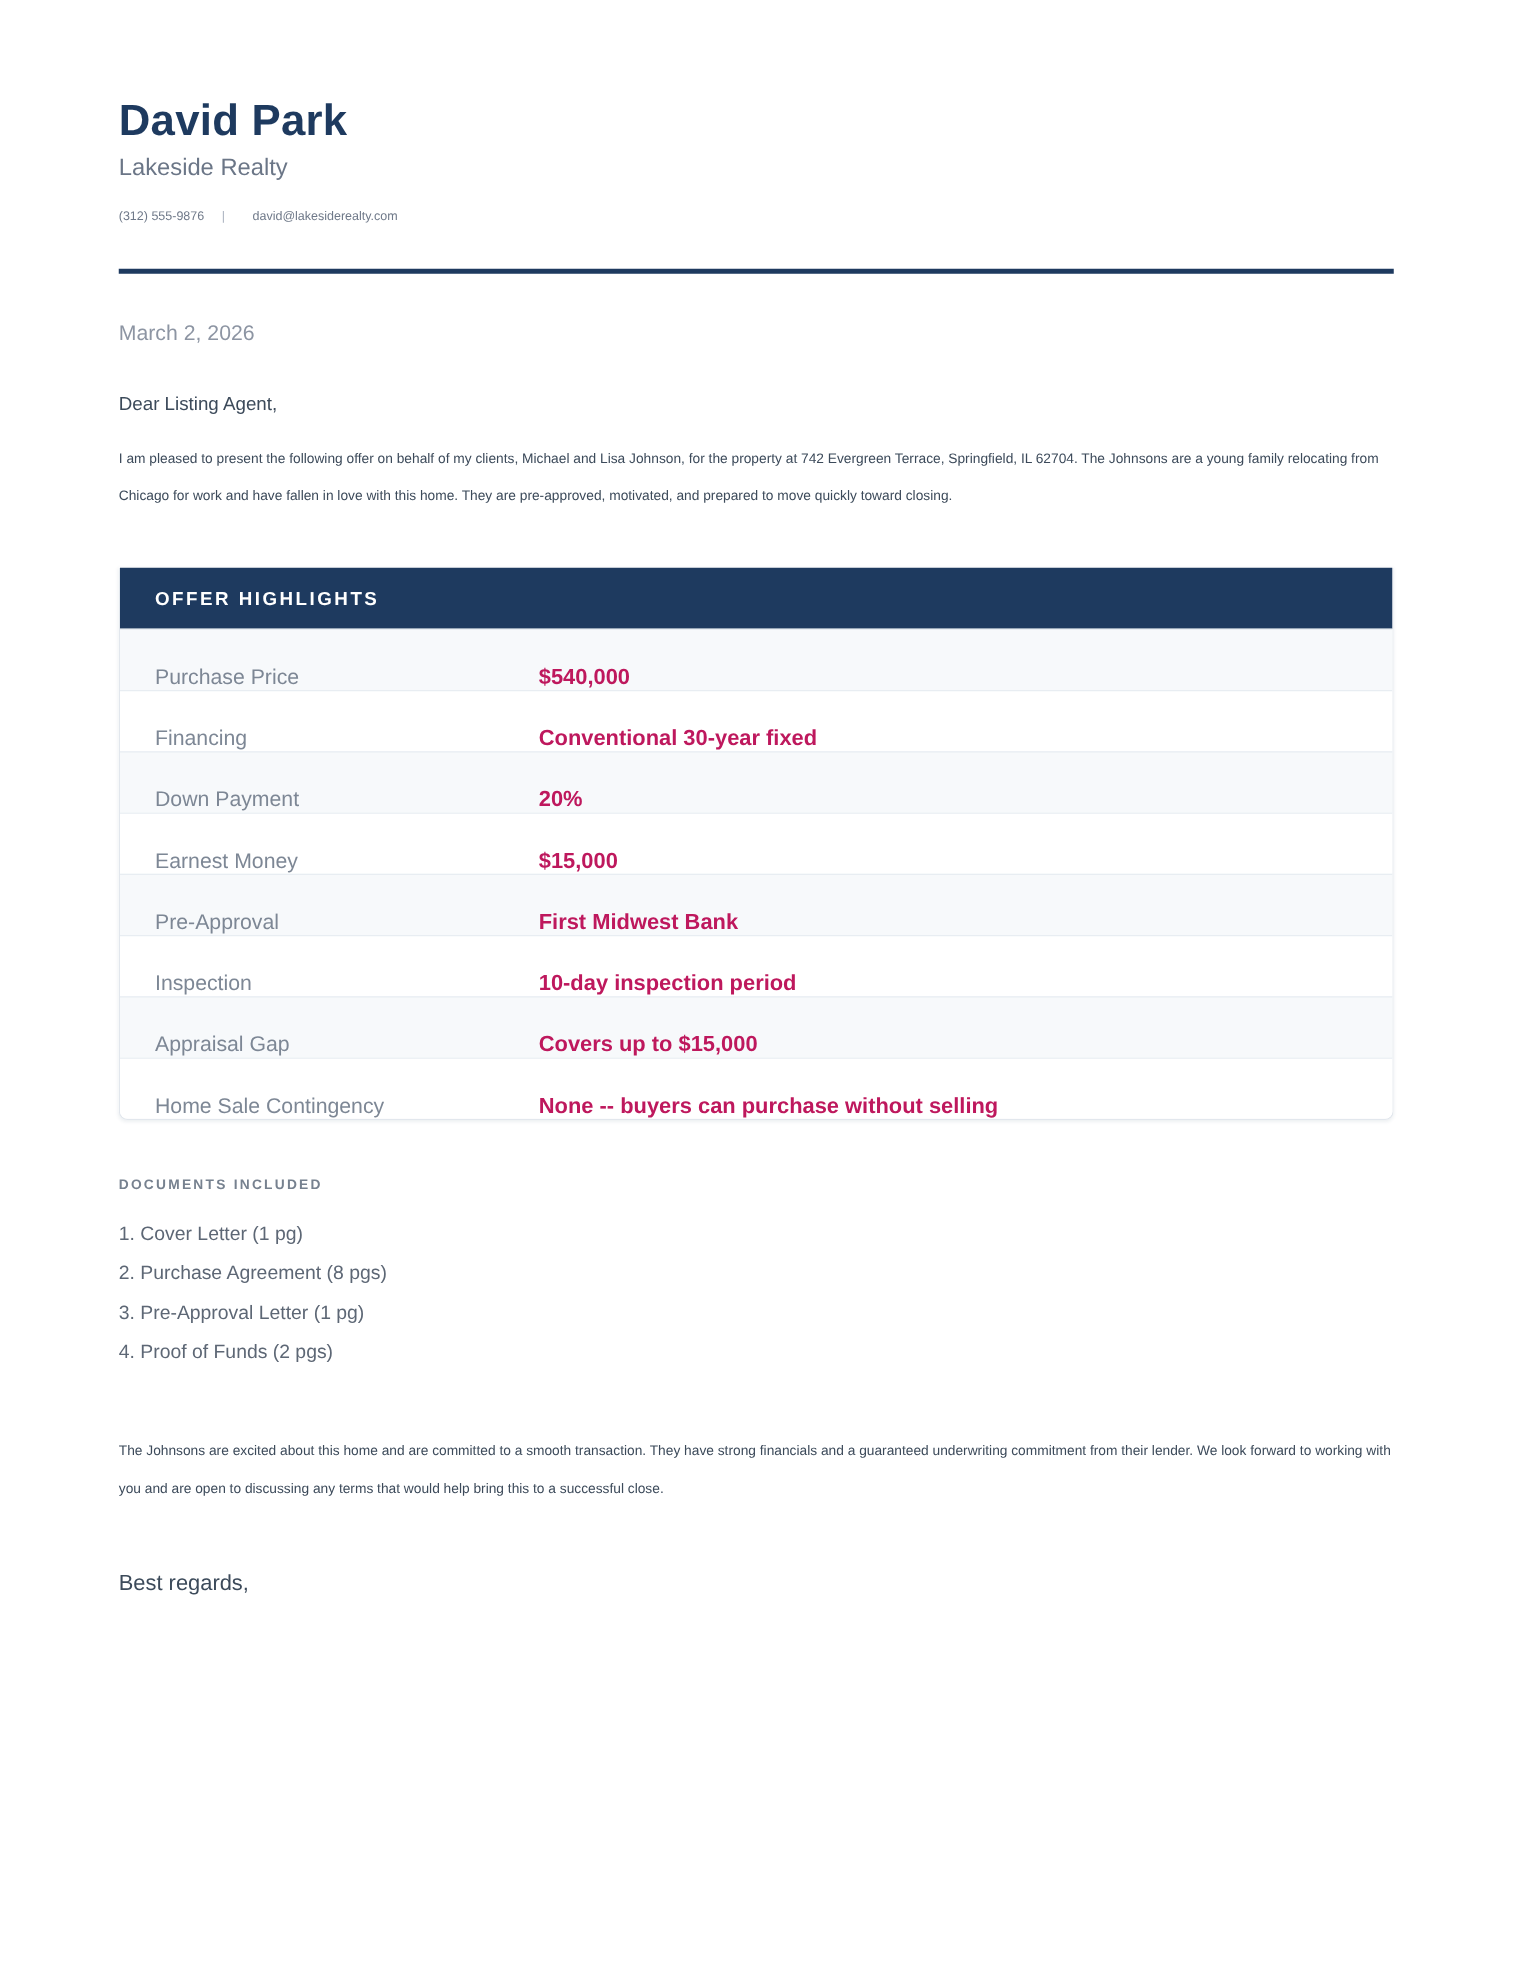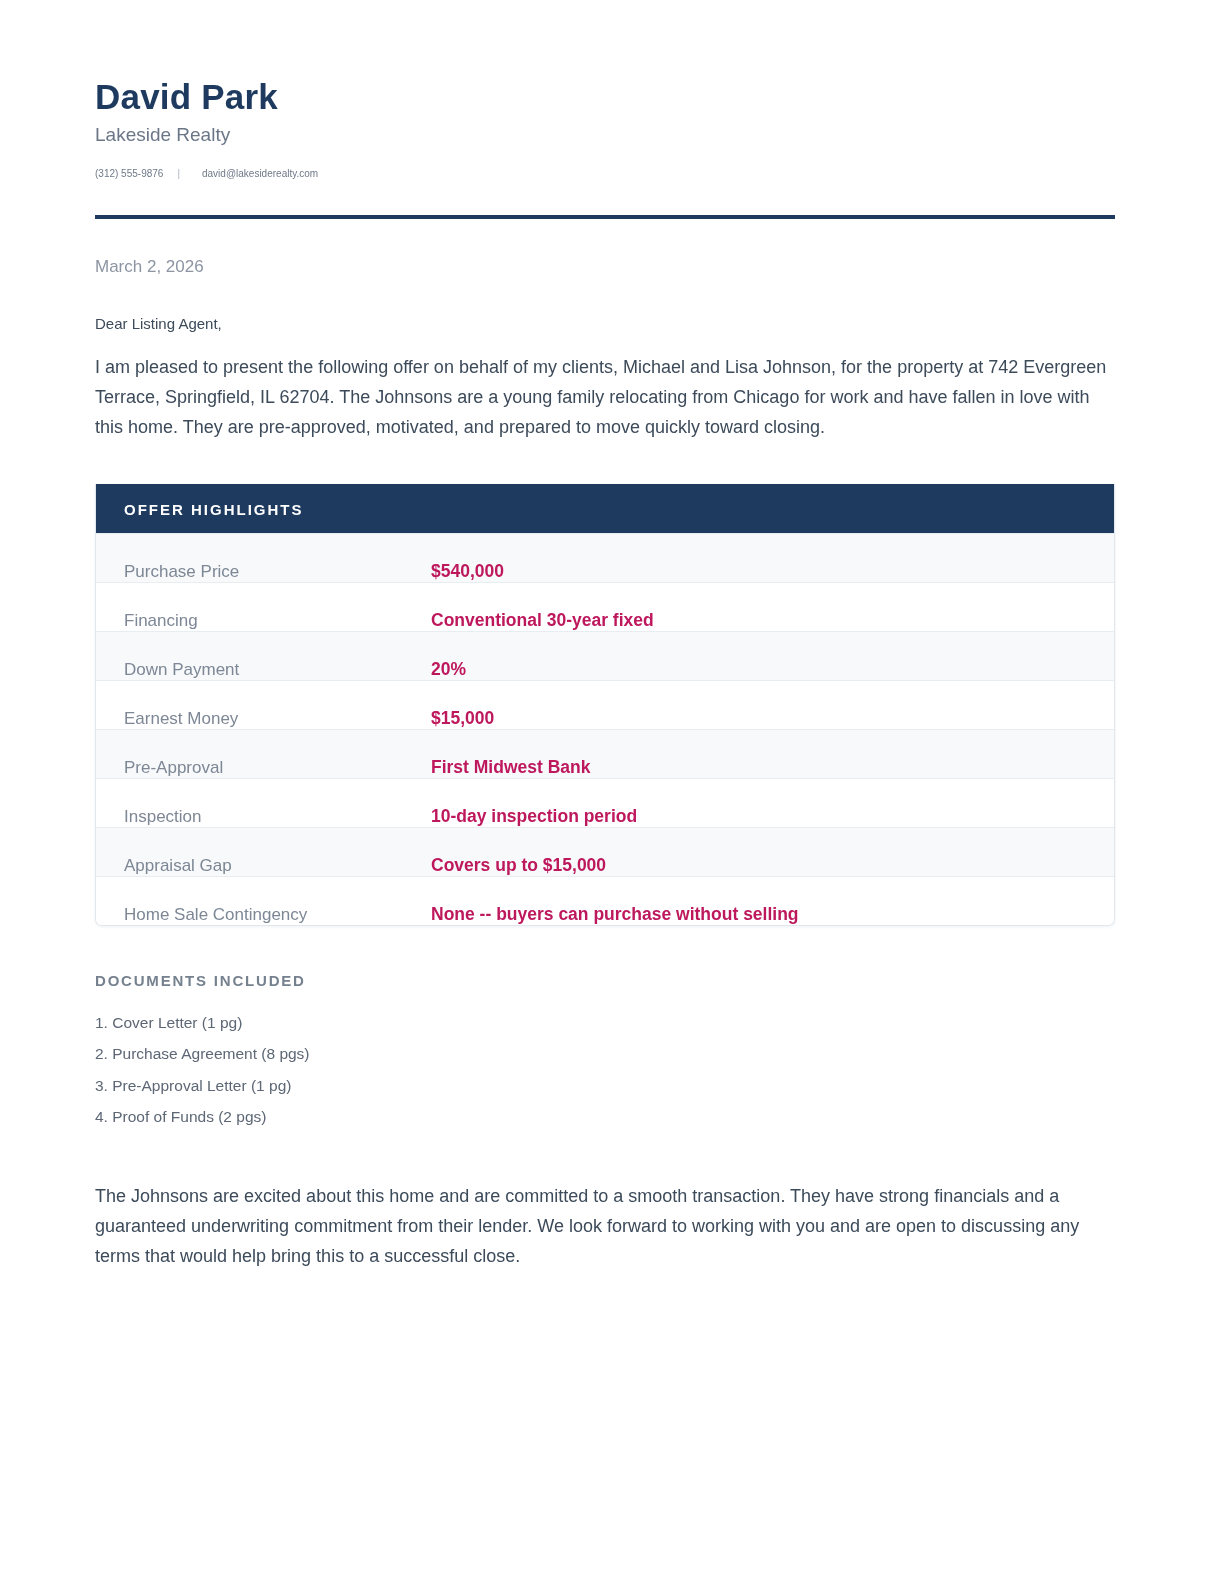--- a/index.html
+++ b/index.html
@@ -71,21 +71,21 @@
     margin-right: 10px;
   }
 
   .salutation {
     margin-top: 38px;
     font-size: 15px;
     color: #3c4a5a;
   }
   .para {
     margin-top: 20px;
-    font-size: 18px;
+    font-size: 11px;
     line-height: 30px;
     color: #3c4a5a;
   }
 
   
   .offer-table {
     margin-top: 42px;
     border: 1px solid #e2e7ed;
     border-top: none;
     border-radius: 0 0 7px 7px;
@@ -118,21 +118,21 @@
   }
   .offer-value {
     font-size: 17.5px;
     font-weight: bold;
     color: #be185d;
   }
 
   
   .docs-title {
     margin-top: 46px;
-    font-size: 15px;
+    font-size: 11px;
     font-weight: bold;
     letter-spacing: 1.8px;
     color: #76818f;
   }
   .docs-list {
     margin-top: 18px;
     list-style: decimal inside;
     font-size: 15.5px;
     color: #5d6775;
   }

